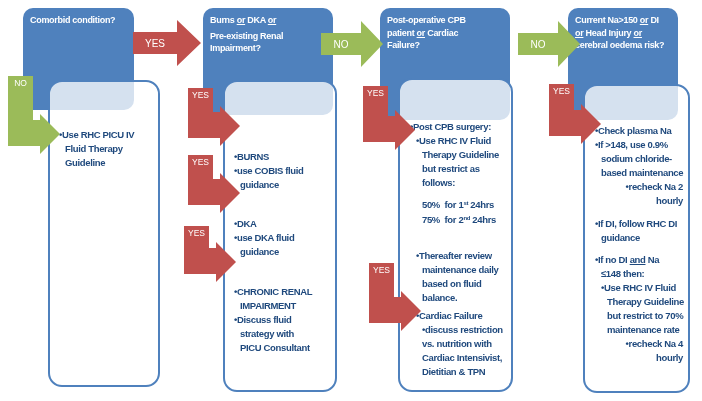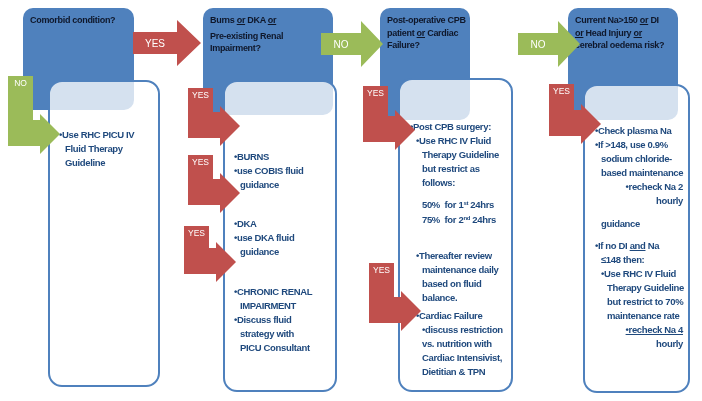--- a/index.html
+++ b/index.html
@@ -10,21 +10,21 @@
     --arrow-green:#9bbb59;
   }
   html,body{margin:0;padding:0;background:#fff;}
   .canvas{
     position:relative;width:702px;height:401px;background:#fff;overflow:hidden;
     font-family:"Liberation Sans",sans-serif;font-weight:700;
   }
   
   .hbox{
     position:absolute;z-index:1;background:var(--header-blue);
-    border-radius:10px;color:#0f172a;box-sizing:border-box;
+    border-radius:10px;color:#ffffff;box-sizing:border-box;
   }
   .htext{padding:6px 5px 0 7px;font-size:9px;line-height:12.5px;letter-spacing:-0.3px;}
   
   .cbox{
     position:absolute;z-index:2;background:rgba(255,255,255,0.76);
     border:2px solid var(--box-border);border-radius:14px;box-sizing:border-box;
   }
   .ctext{color:var(--text-navy);font-size:9.5px;line-height:14px;letter-spacing:-0.35px;}
   .ln{white-space:pre;}
   .u{text-decoration:underline;}
@@ -115,21 +115,21 @@
     <span class="alabel b">YES</span>
   </div>
 
   <div class="tarrow" style="left:321px;top:21px;width:62px;height:46px">
     <svg width="62" height="46" viewBox="0 0 62 46">
         <polygon class="green" points="0,12 40,12 40,0 62,23 40,46 40,34 0,34"></polygon>
       </svg>
     <span class="alabel t" style="width:40px">NO</span>
   </div>
 
-  <div class="hbox" style="left:380px;top:8px;width:90px;height:112px">
+  <div class="hbox" style="left:380px;top:8px;width:130px;height:112px">
     <div class="htext">
         <div class="ln"><span>Post-operative CPB</span></div>
         <div class="ln"><span>patient </span><span class="u">or</span><span> Cardiac</span></div>
         <div class="ln"><span>Failure?</span></div>
       </div>
   </div>
   <div class="cbox" style="left:398px;top:78px;width:115px;height:314px">
     <div class="ctext" style="padding:40px 4px 0 10px">
         <div class="ln"><span>•Post CPB surgery:</span></div>
         <div class="ln" style="padding-left: 6px;"><span>•Use RHC IV Fluid</span></div>
@@ -182,29 +182,30 @@
   </div>
   <div class="cbox" style="left:583px;top:84px;width:107px;height:309px">
     <div class="ctext" style="padding:38px 5px 0 10px">
         <div class="ln"><span>•Check plasma Na</span></div>
         <div class="ln"><span>•If &gt;148, use 0.9%</span></div>
         <div class="ln" style="padding-left: 6px;"><span>sodium chloride-</span></div>
         <div class="ln" style="padding-left: 6px;"><span>based maintenance</span></div>
         <div class="ln" style="text-align: right;"><span>•recheck Na 2</span></div>
         <div class="ln" style="text-align: right;"><span>hourly</span></div>
         <div style="height: 9px;"></div>
+        <div class="ln"><span>•If DI, follow RHC DI</span></div>
         <div class="ln" style="padding-left: 6px;"><span>guidance</span></div>
         <div style="height: 8px;"></div>
         <div class="ln"><span>•If no DI </span><span class="u">and</span><span> Na</span></div>
         <div class="ln" style="padding-left: 6px;"><span>≤148 then:</span></div>
         <div class="ln" style="padding-left: 6px;"><span>•Use RHC IV Fluid</span></div>
         <div class="ln" style="padding-left: 12px;"><span>Therapy Guideline</span></div>
         <div class="ln" style="padding-left: 12px;"><span>but restrict to 70%</span></div>
         <div class="ln" style="padding-left: 12px;"><span>maintenance rate</span></div>
-        <div class="ln" style="text-align: right; text-decoration: underline;"><span>•recheck Na 4</span></div>
+        <div class="ln" style="text-align: right;"><span>•recheck Na 4</span></div>
         <div class="ln" style="text-align: right;"><span>hourly</span></div>
       </div>
   </div>
   <div class="barrow" style="left:549px;top:84px;width:52px;height:60px">
     <svg width="52" height="60" viewBox="0 0 52 60">
         <path class="red" d="M0,0 H25 V26 H32 V20 L52,40 L32,60 V52 H0 Z"></path>
       </svg>
     <span class="alabel b">YES</span>
   </div>
 

